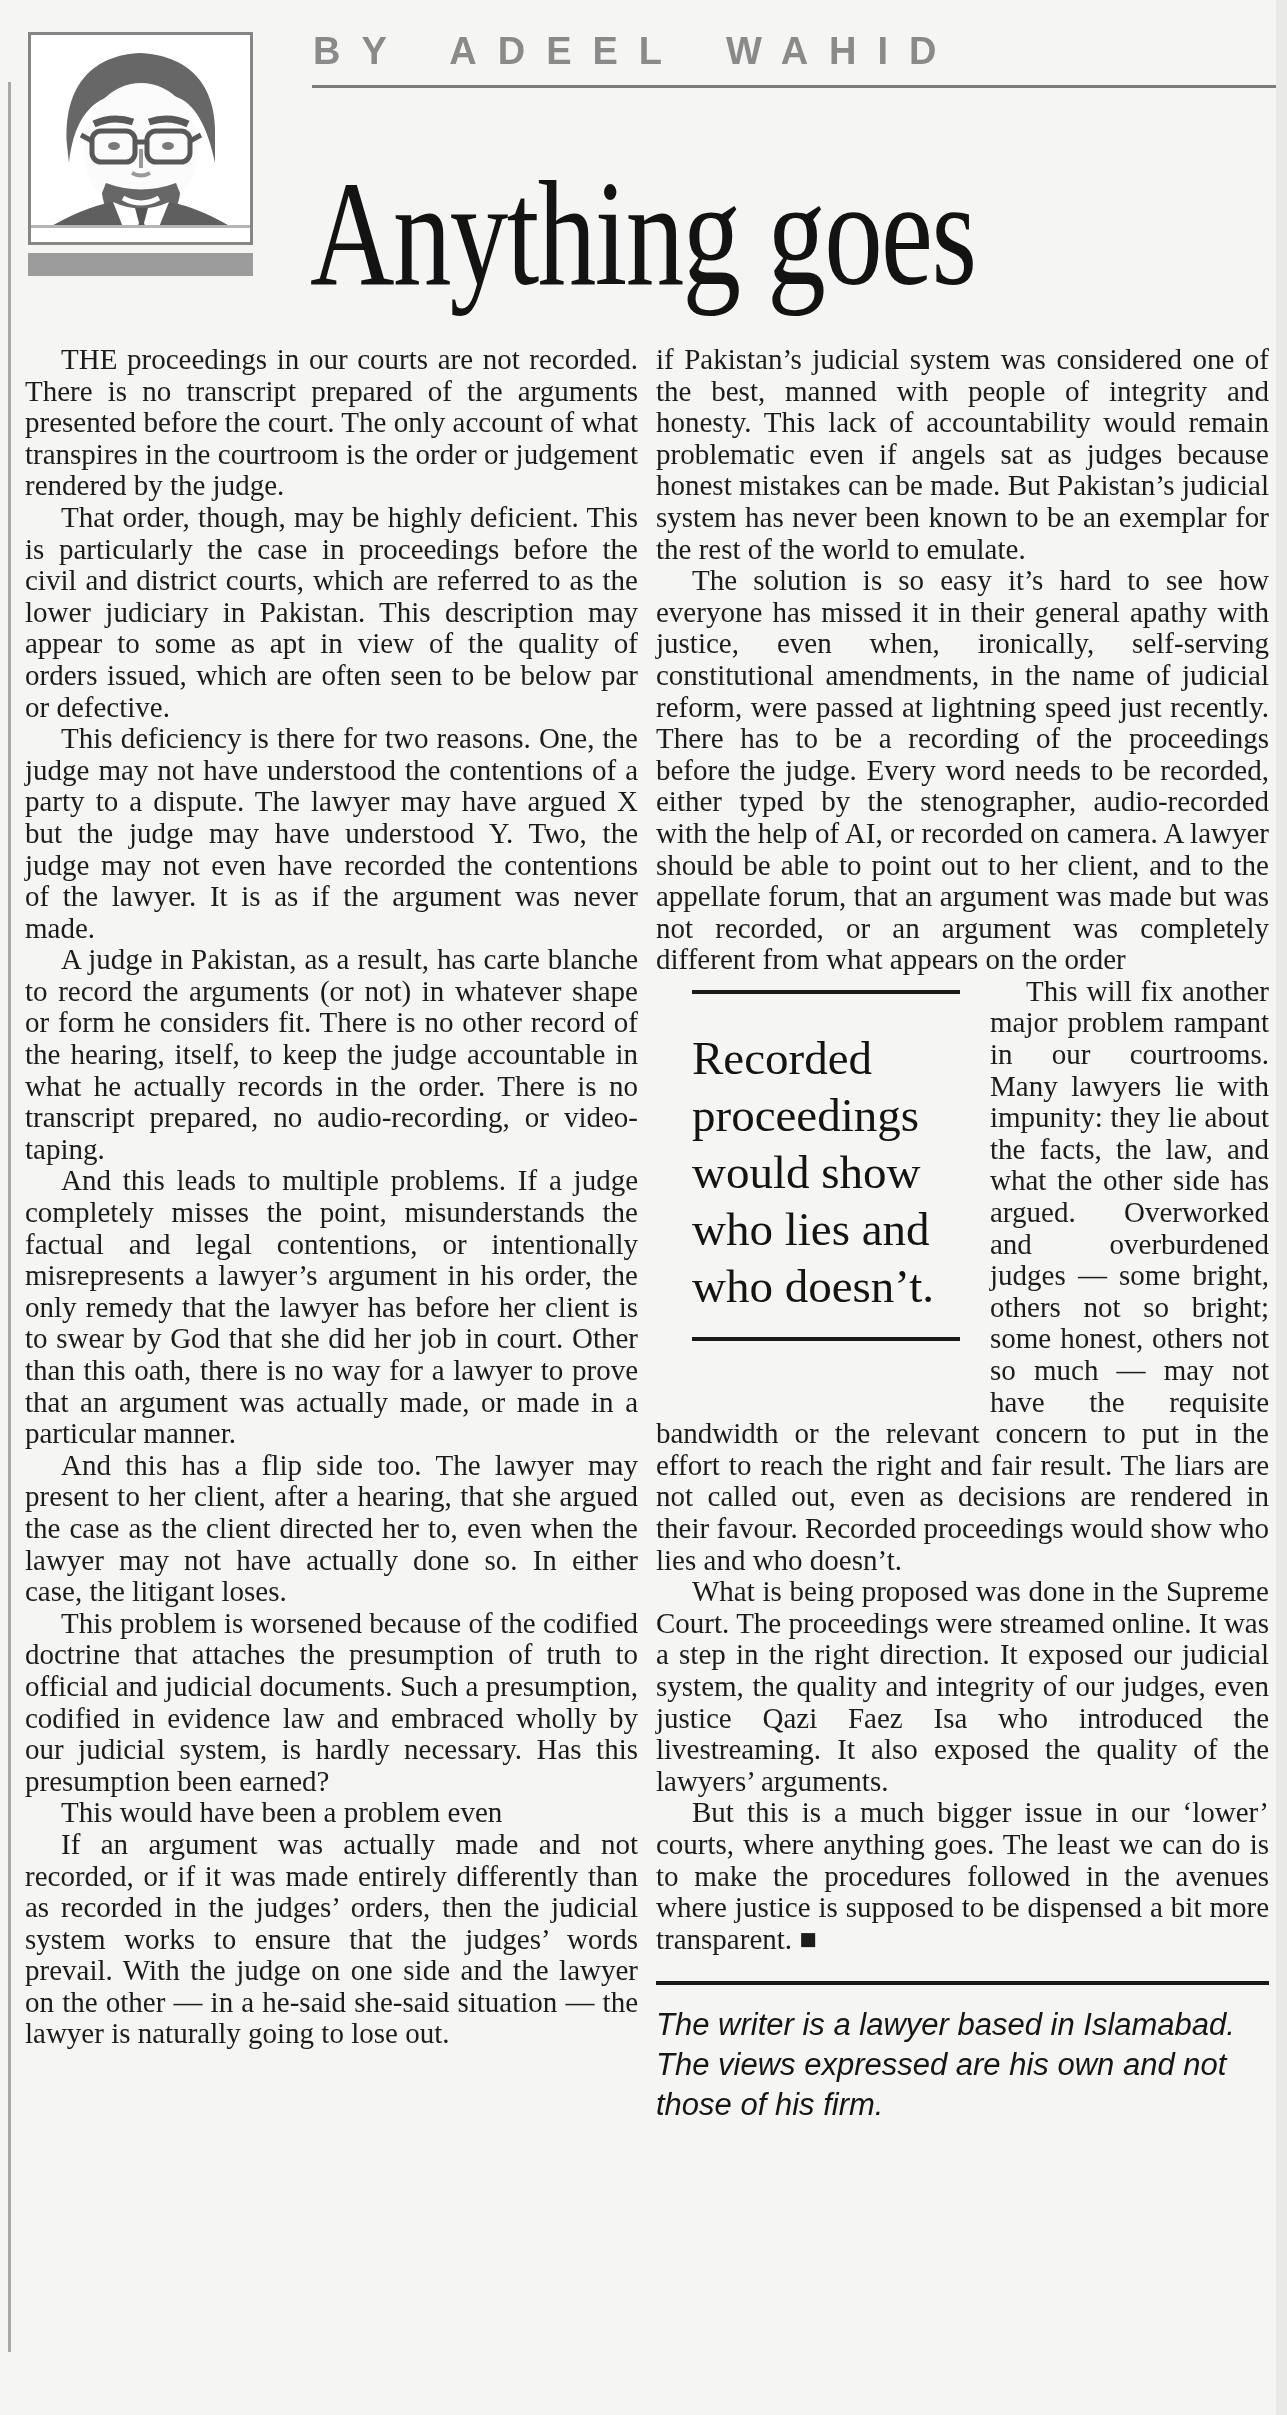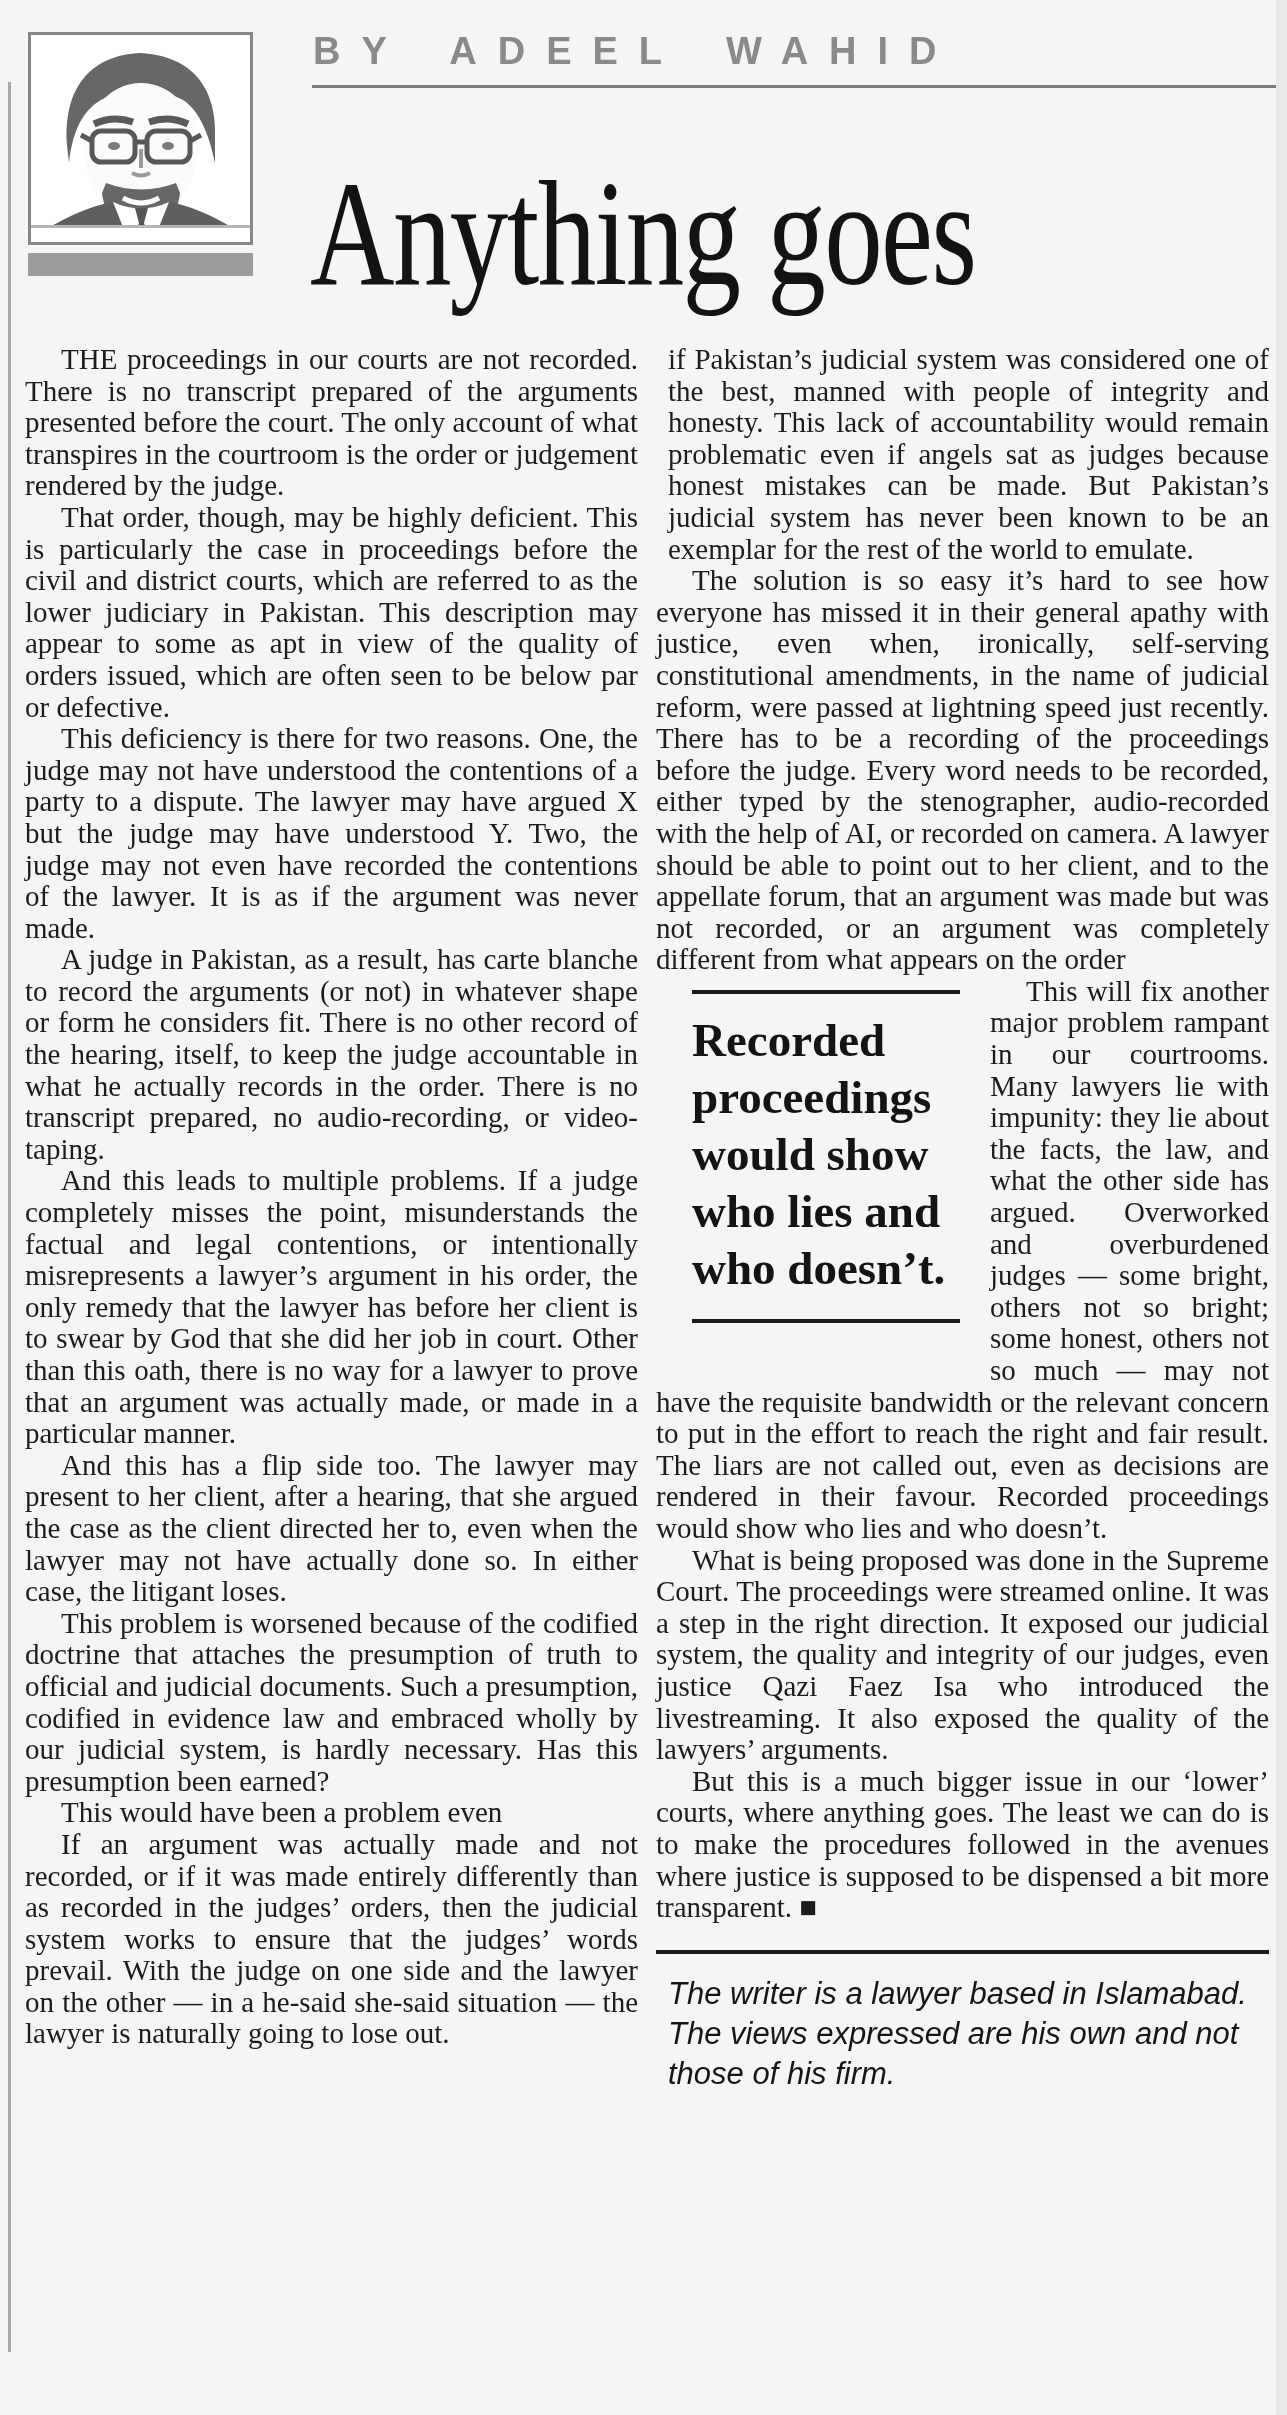--- a/index.html
+++ b/index.html
@@ -41,29 +41,29 @@
   }
   .columns {
     position:absolute; left:25px; top:344px; width:1252px;
     display:flex; gap:18px;
   }
   .col {
     width:613px; font-size:29px; line-height:31.6px;
     text-align:justify; hyphens:auto; -webkit-hyphens:auto;
   }
   .col p { margin:0; text-indent:36px; }
-  .col p.cont { text-indent:0;margin-left:12px; }
+  .col p.cont { text-indent:0; }
   .pullquote {
     float:left; width:268px; padding:10px 0 58px 36px;
     margin:4px 30px 0 0;
   }
   .pq-rule { height:4px; background:#1a1a1a; }
   .pq-text {
-    margin:18px 0 22px; font-size:47px; line-height:57px;
-    text-align:left; color:#141414;font-weight:bold;
+    margin:36px 0 22px; font-size:47px; line-height:57px;
+    text-align:left; color:#141414;
   }
   .footer-rule { height:4px; background:#1a1a1a; margin:26px 0 20px; }
   .footer-note {
     font-family:"Liberation Sans", sans-serif; font-style:italic;
     font-size:31px; line-height:40px; text-align:left; color:#161616;
   }
   .col p.footer-note { text-indent:0; text-align:left; }
 </style>
 </head>
 <body>

